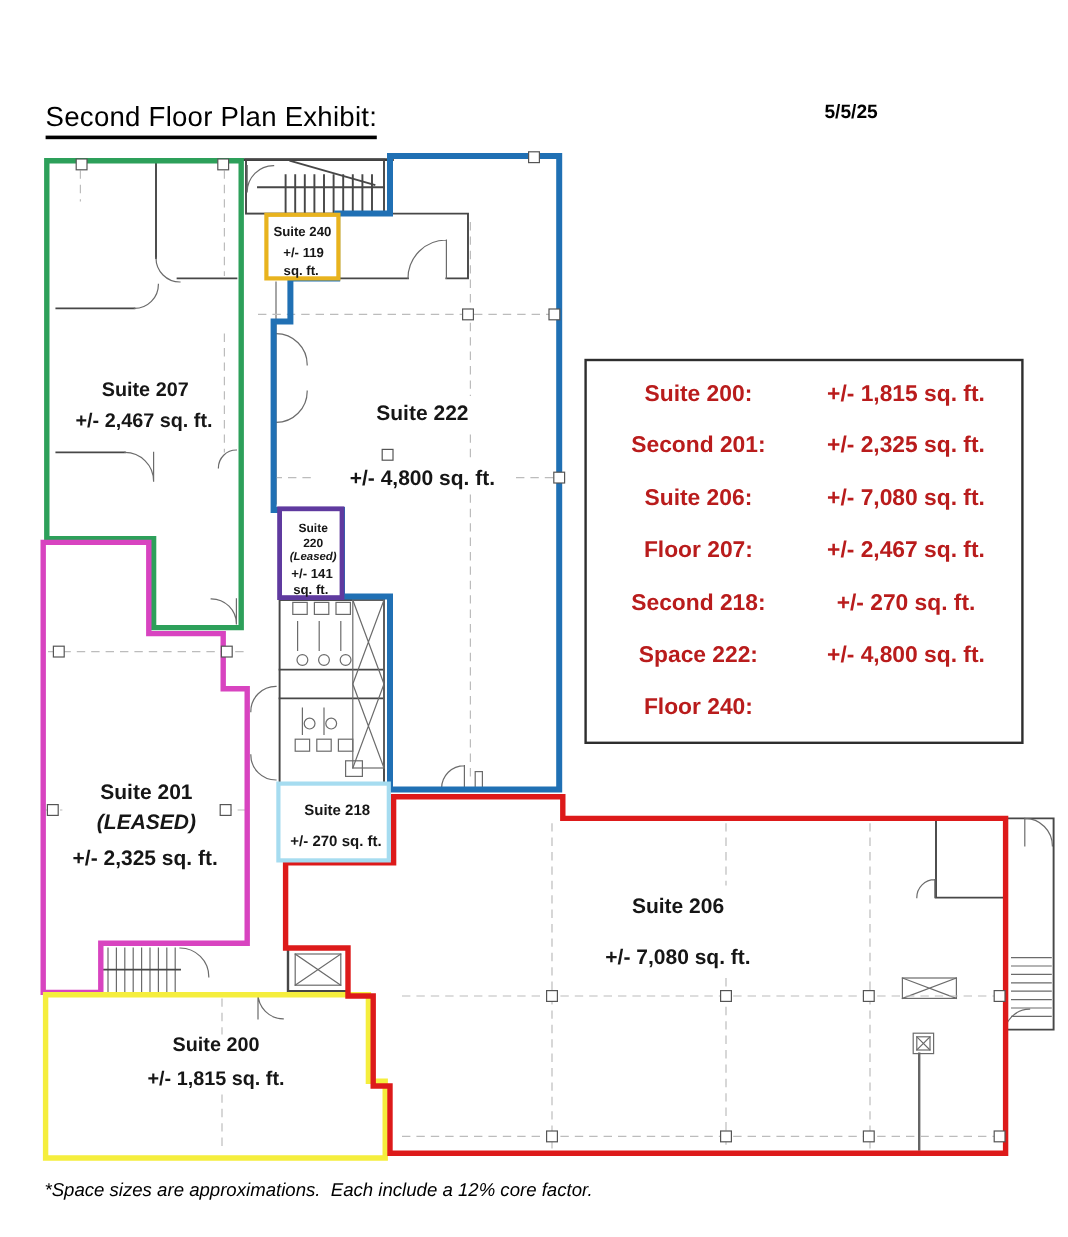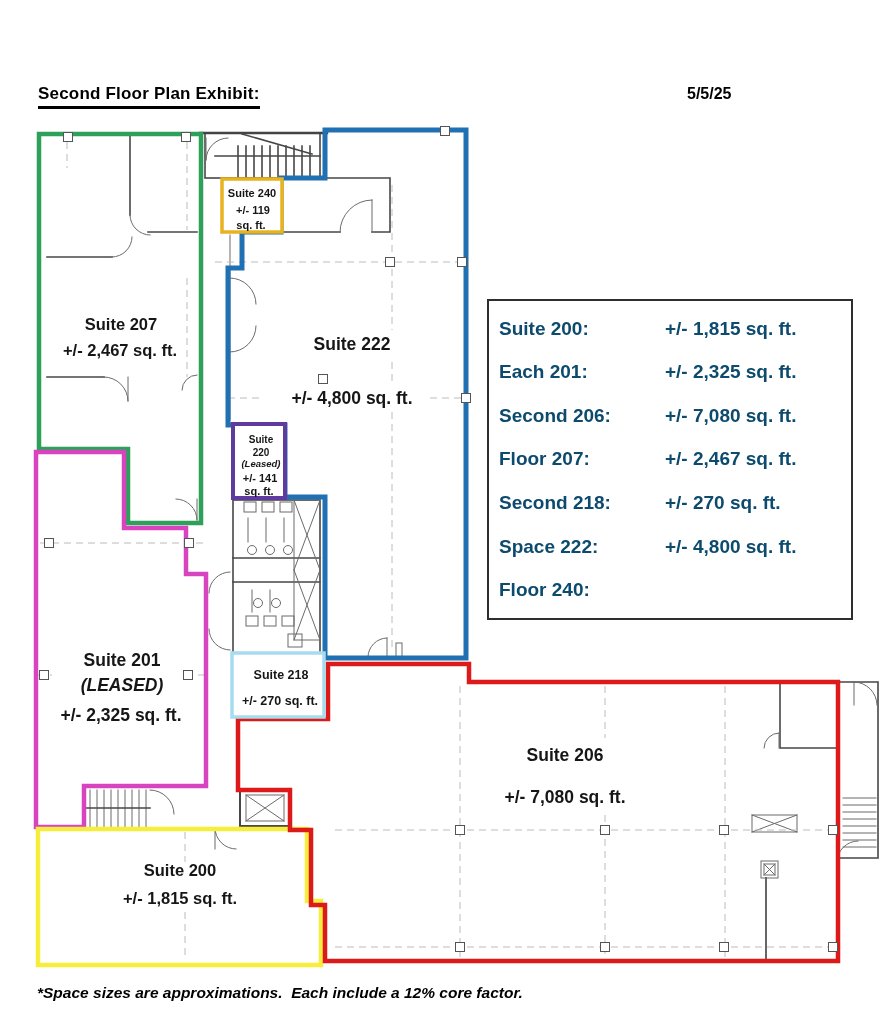--- a/index.html
+++ b/index.html
@@ -1,36 +1,36 @@
 <!DOCTYPE html>
 <html><head>
 <meta charset="utf-8">
 <style>
   html,body{margin:0;padding:0;background:#ffffff;}
   .page{
     position:relative;width:890px;height:1031px;background:#ffffff;overflow:hidden;
     font-family:"Liberation Sans",sans-serif;color:#111;
   }
   .title{
-    position:absolute;left:38px;top:84px;font-size:17px;font-weight:700;
+    position:absolute;left:38px;top:84px;font-size:23px;font-weight:400;
     color:#000;border-bottom:3px solid #000;padding-bottom:2px;letter-spacing:.2px;text-align:center;
   }
   .date{position:absolute;left:687px;top:85px;font-size:16px;font-weight:700;color:#000;}
   .plan-svg{position:absolute;left:0;top:0;}
   .legend{
     position:absolute;left:487px;top:299px;width:366px;height:321px;
     border:2px solid #2e2e2e;background:#fff;box-sizing:border-box;
     display:flex;flex-direction:column;justify-content:space-around;
     padding:6px 6px 6px 10px;
   }
-  .legend-row{display:flex;align-items:center;font-size:19px;font-weight:700;color:#0c4a6e;}
+  .legend-row{display:flex;align-items:center;font-size:19px;font-weight:700;color:#b91c1c;text-align:center;}
   .legend-suite{width:166px;}
   .legend-size{flex:1;}
   .footnote{
-    position:absolute;left:37px;top:984px;font-size:15.5px;font-weight:700;
+    position:absolute;left:37px;top:984px;font-size:15.5px;font-weight:400;
     font-style:italic;color:#000;white-space:pre;
   }
   
   .wall{stroke:#474747;stroke-width:1.6;fill:none;stroke-linecap:square;}
   .wall-heavy{stroke:#3c3c3c;stroke-width:2.4;fill:none;}
   .detail{stroke:#6b6b6b;stroke-width:1;fill:none;}
   .grid{stroke:#bcbcbc;stroke-width:1;fill:none;stroke-dasharray:7 5;}
   .marker{fill:#ffffff;stroke:#555;stroke-width:1;}
   .outline{fill:none;stroke-linejoin:miter;}
   .labelbox{fill:#ffffff;}
@@ -212,25 +212,25 @@
       <text class="lbl t16" x="180" y="904">+/- 1,815 sq. ft.</text>
     </g>
   </svg>
 
   <div class="legend">
     <div class="legend-row">
       <span class="legend-suite">Suite 200:</span>
       <span class="legend-size">+/- 1,815 sq. ft.</span>
     </div>
     <div class="legend-row">
-      <span class="legend-suite">Each 201:</span>
+      <span class="legend-suite">Second 201:</span>
       <span class="legend-size">+/- 2,325 sq. ft.</span>
     </div>
     <div class="legend-row">
-      <span class="legend-suite">Second 206:</span>
+      <span class="legend-suite">Suite 206:</span>
       <span class="legend-size">+/- 7,080 sq. ft.</span>
     </div>
     <div class="legend-row">
       <span class="legend-suite">Floor 207:</span>
       <span class="legend-size">+/- 2,467 sq. ft.</span>
     </div>
     <div class="legend-row">
       <span class="legend-suite">Second 218:</span>
       <span class="legend-size">+/- 270 sq. ft.</span>
     </div>

